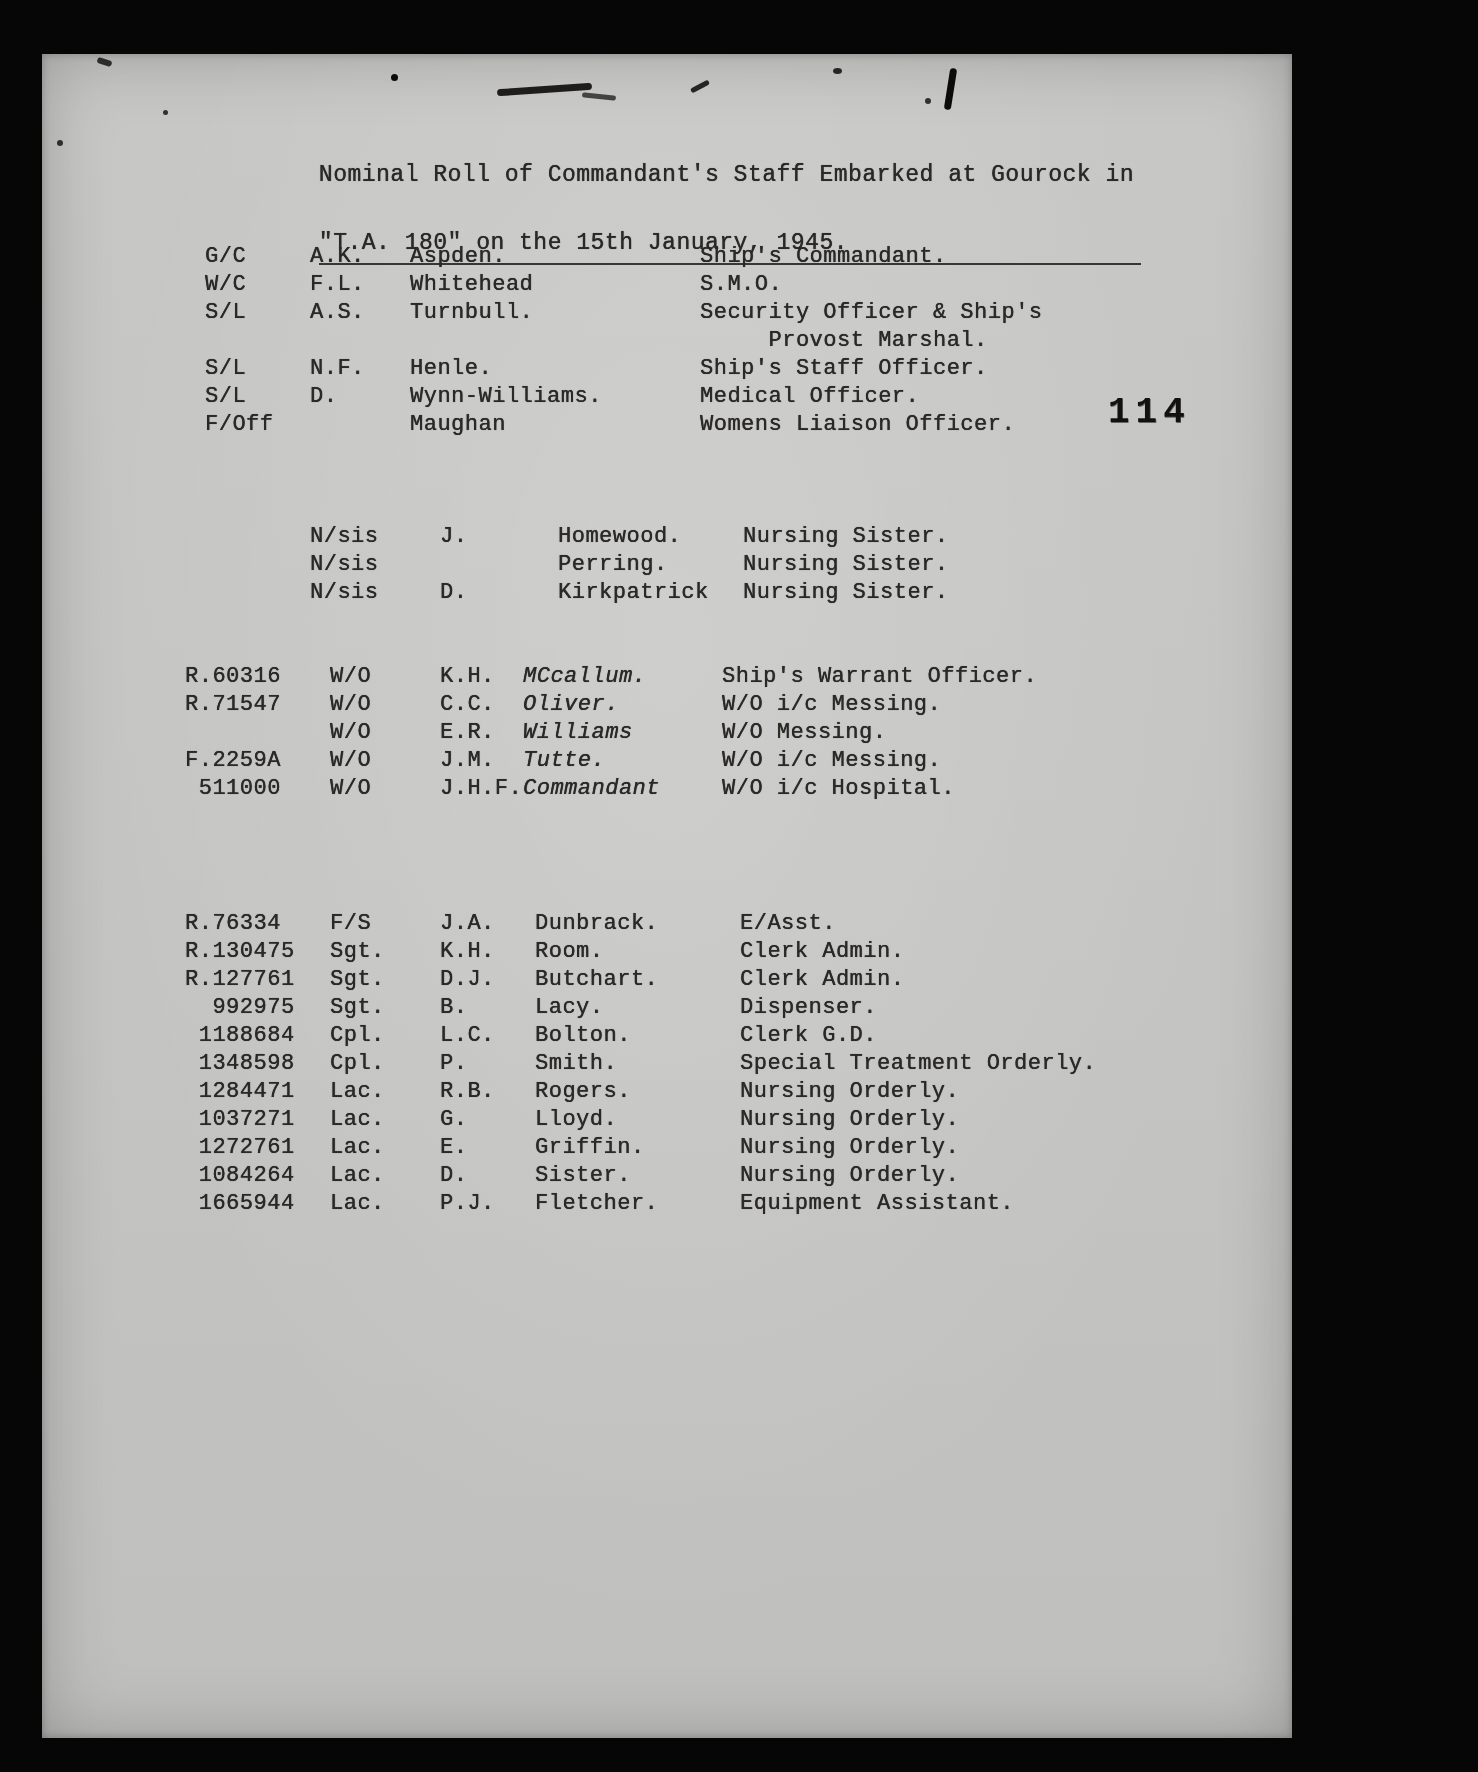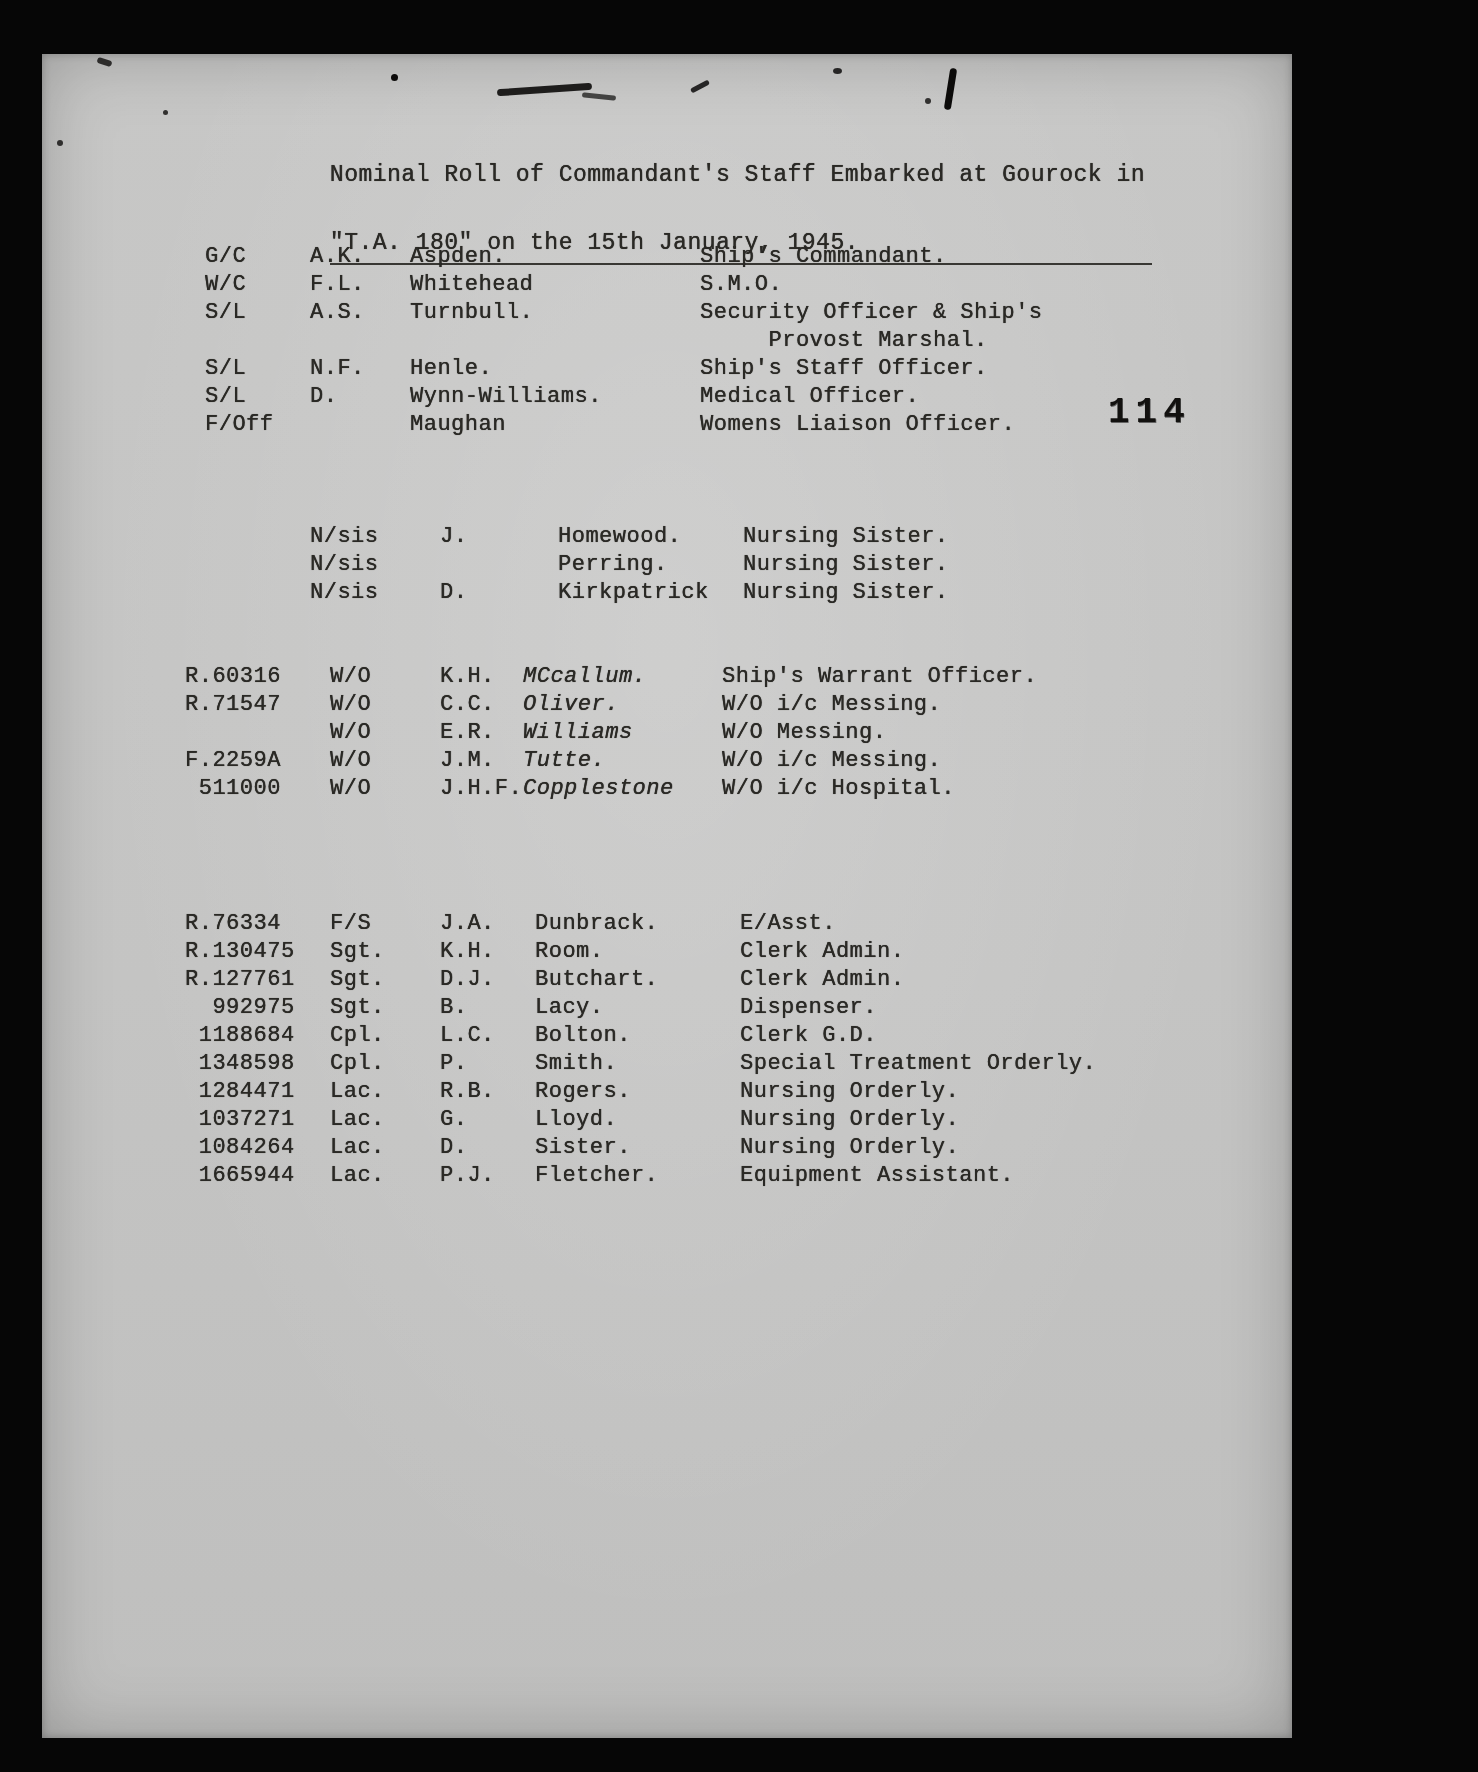--- a/index.html
+++ b/index.html
@@ -18,21 +18,21 @@
     box-shadow: inset 0 0 70px rgba(0,0,0,0.22), inset 0 0 8px rgba(0,0,0,0.25);
     color:#262522;
   }
   .typed{
     color:#2928255;
     color:#2a2925;
     text-shadow:0 0 0.7px rgba(25,24,20,0.85), 0.4px 0.4px 0.5px rgba(25,24,20,0.35);
     letter-spacing:0.5px;
   }
   #title{
-    position:absolute;left:202px;top:70px;
+    position:absolute;left:191px;top:70px;
     font-size:23px;line-height:34px;
     white-space:pre;
   }
   #title .t2{
     display:inline-block;
     border-bottom:2px solid rgba(30,29,25,0.85);
     width:822px;
     padding-bottom:3px;
   }
   #page-number{
@@ -88,32 +88,33 @@
         <div class="row"><span class="cell c0">N/sis</span><span class="cell c1">J.</span><span class="cell c2">Homewood.</span><span class="cell c3">Nursing Sister.</span></div>
         <div class="row"><span class="cell c0">N/sis</span><span class="cell c1"></span><span class="cell c2">Perring.</span><span class="cell c3">Nursing Sister.</span></div>
         <div class="row"><span class="cell c0">N/sis</span><span class="cell c1">D.</span><span class="cell c2">Kirkpatrick</span><span class="cell c3">Nursing Sister.</span></div>
       </div>
 
     <div id="warrant_officers" class="group typed">
         <div class="row"><span class="cell c0">R.60316</span><span class="cell c1">W/O</span><span class="cell c2">K.H.</span><span class="cell c3">MCcallum.</span><span class="cell c4">Ship's Warrant Officer.</span></div>
         <div class="row"><span class="cell c0">R.71547</span><span class="cell c1">W/O</span><span class="cell c2">C.C.</span><span class="cell c3">Oliver.</span><span class="cell c4">W/O i/c Messing.</span></div>
         <div class="row"><span class="cell c0"></span><span class="cell c1">W/O</span><span class="cell c2">E.R.</span><span class="cell c3">Williams</span><span class="cell c4">W/O Messing.</span></div>
         <div class="row"><span class="cell c0">F.2259A</span><span class="cell c1">W/O</span><span class="cell c2">J.M.</span><span class="cell c3">Tutte.</span><span class="cell c4">W/O i/c Messing.</span></div>
-        <div class="row"><span class="cell c0"> 511000</span><span class="cell c1">W/O</span><span class="cell c2">J.H.F.</span><span class="cell c3">Copplestone</span><span class="cell c4">W/O i/c Hospital.</span></div>
+        <div class="row"><span class="cell c0"> 511000</span><span class="cell c1">W/O</span><span class="cell c2">J.H.F.</span><span class="cell c3">Commandant</span><span class="cell c4">W/O i/c Hospital.</span></div>
       </div>
 
     <div id="other_ranks" class="group typed">
         <div class="row"><span class="cell c0">R.76334</span><span class="cell c1">F/S</span><span class="cell c2">J.A.</span><span class="cell c3">Dunbrack.</span><span class="cell c4">E/Asst.</span></div>
         <div class="row"><span class="cell c0">R.130475</span><span class="cell c1">Sgt.</span><span class="cell c2">K.H.</span><span class="cell c3">Room.</span><span class="cell c4">Clerk Admin.</span></div>
         <div class="row"><span class="cell c0">R.127761</span><span class="cell c1">Sgt.</span><span class="cell c2">D.J.</span><span class="cell c3">Butchart.</span><span class="cell c4">Clerk Admin.</span></div>
         <div class="row"><span class="cell c0">  992975</span><span class="cell c1">Sgt.</span><span class="cell c2">B.</span><span class="cell c3">Lacy.</span><span class="cell c4">Dispenser.</span></div>
         <div class="row"><span class="cell c0"> 1188684</span><span class="cell c1">Cpl.</span><span class="cell c2">L.C.</span><span class="cell c3">Bolton.</span><span class="cell c4">Clerk G.D.</span></div>
         <div class="row"><span class="cell c0"> 1348598</span><span class="cell c1">Cpl.</span><span class="cell c2">P.</span><span class="cell c3">Smith.</span><span class="cell c4">Special Treatment Orderly.</span></div>
         <div class="row"><span class="cell c0"> 1284471</span><span class="cell c1">Lac.</span><span class="cell c2">R.B.</span><span class="cell c3">Rogers.</span><span class="cell c4">Nursing Orderly.</span></div>
         <div class="row"><span class="cell c0"> 1037271</span><span class="cell c1">Lac.</span><span class="cell c2">G.</span><span class="cell c3">Lloyd.</span><span class="cell c4">Nursing Orderly.</span></div>
+        <div class="row"><span class="cell c0"> 1272761</span><span class="cell c1">Lac.</span><span class="cell c2">E.</span><span class="cell c3">Griffin.</span><span class="cell c4">Nursing Orderly.</span></div>
         <div class="row"><span class="cell c0"> 1084264</span><span class="cell c1">Lac.</span><span class="cell c2">D.</span><span class="cell c3">Sister.</span><span class="cell c4">Nursing Orderly.</span></div>
         <div class="row"><span class="cell c0"> 1665944</span><span class="cell c1">Lac.</span><span class="cell c2">P.J.</span><span class="cell c3">Fletcher.</span><span class="cell c4">Equipment Assistant.</span></div>
       </div>
 
     <div class="smudge" style="left:455px;top:32px;width:95px;height:7px;border-radius:4px;transform:rotate(-4deg);opacity:.9;"></div>
     <div class="smudge" style="left:540px;top:40px;width:34px;height:5px;border-radius:3px;transform:rotate(6deg);opacity:.7;"></div>
     <div class="smudge" style="left:349px;top:20px;width:7px;height:7px;"></div>
     <div class="smudge" style="left:648px;top:30px;width:20px;height:5px;border-radius:3px;transform:rotate(-28deg);opacity:.85;"></div>
     <div class="smudge" style="left:791px;top:14px;width:9px;height:6px;opacity:.85;"></div>
     <div class="smudge" style="left:905px;top:14px;width:7px;height:42px;border-radius:4px;transform:rotate(9deg);"></div>

